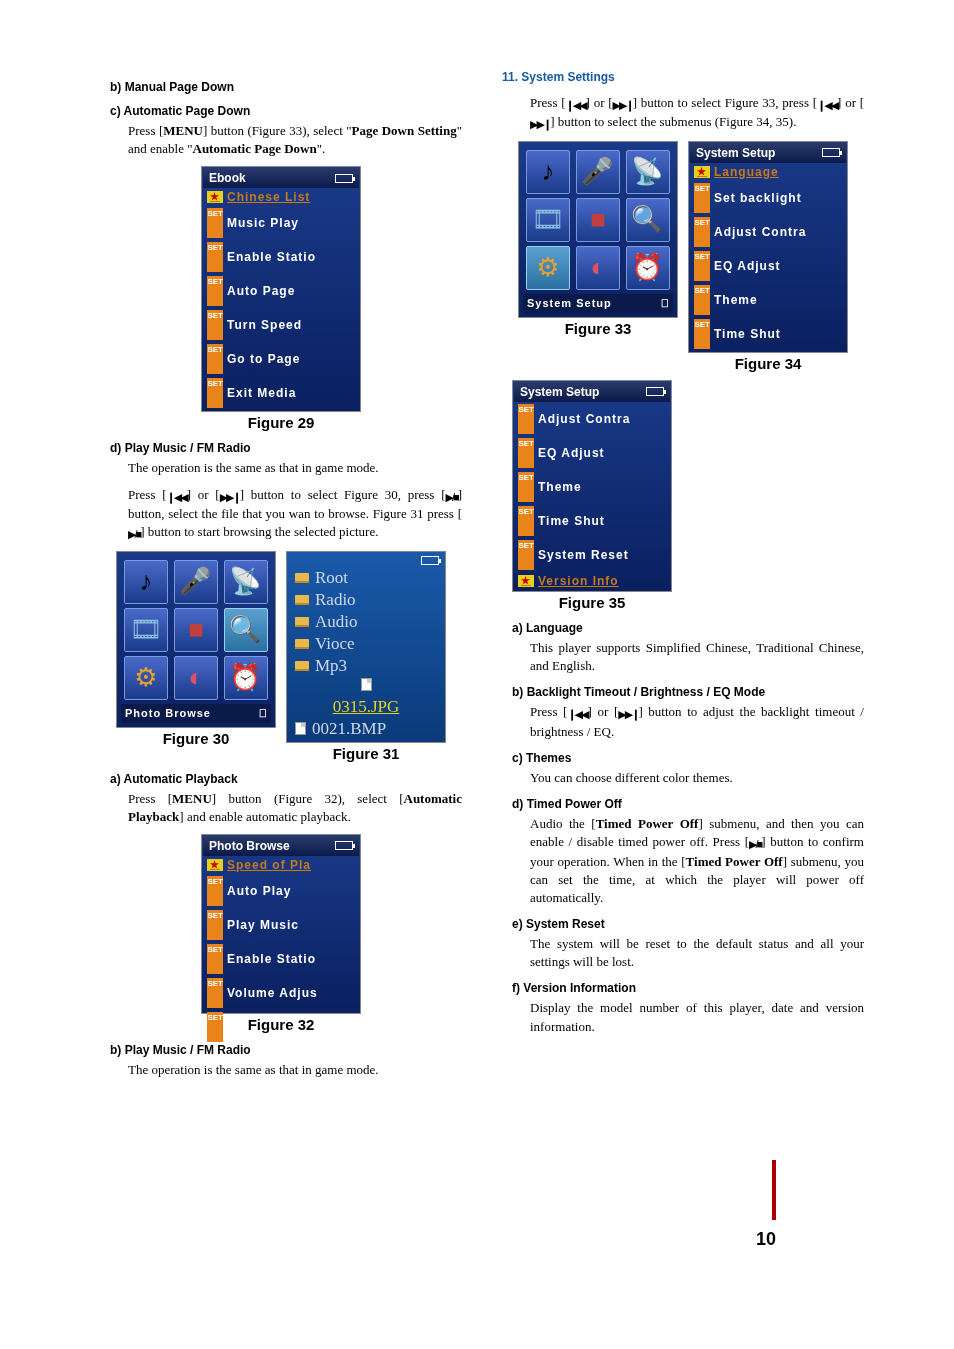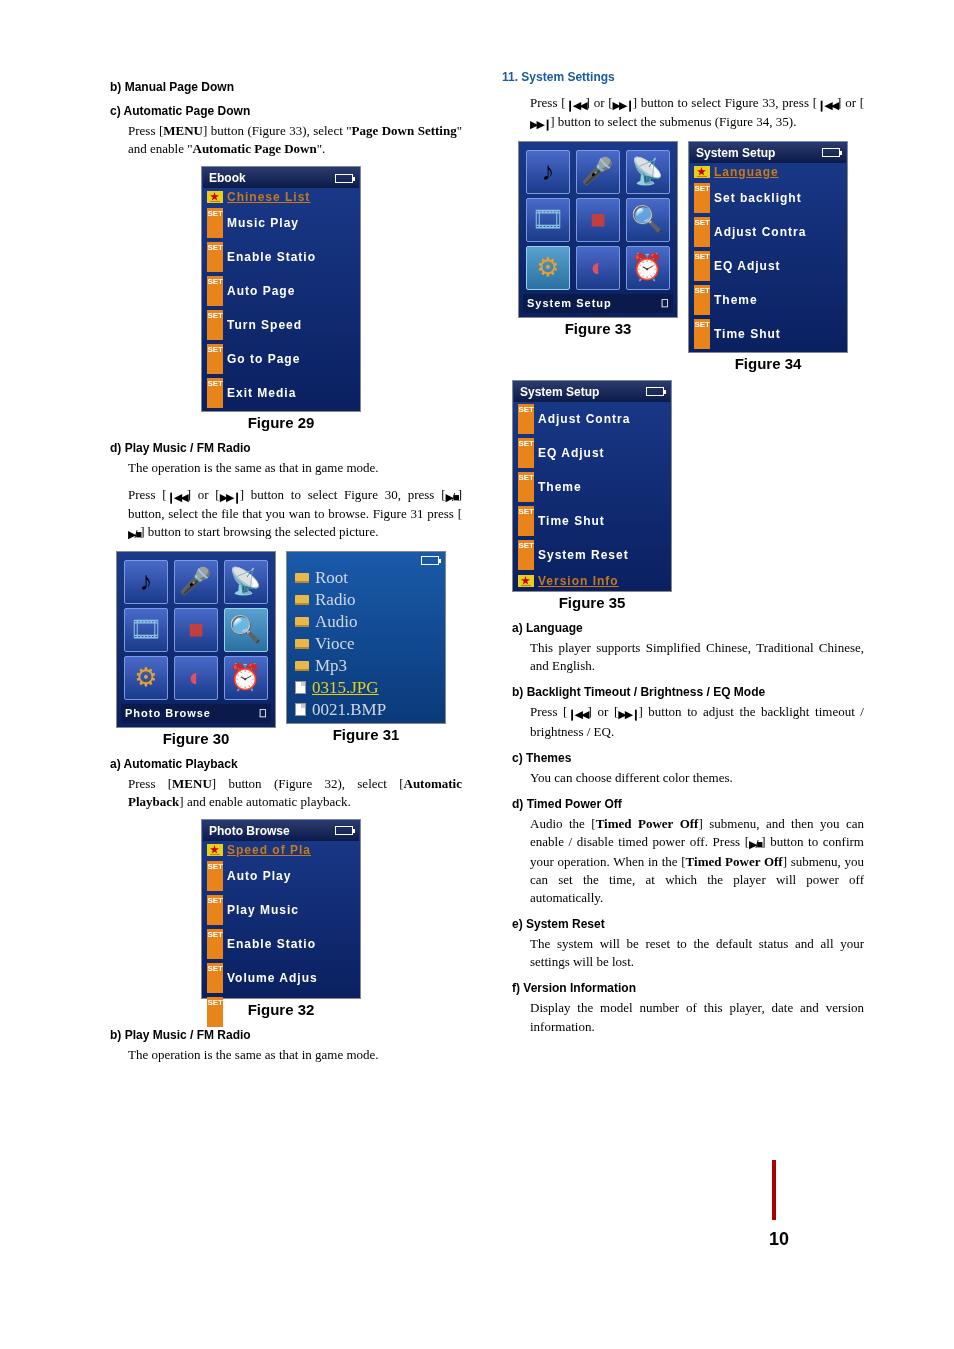--- a/index.html
+++ b/index.html
@@ -112,21 +112,21 @@
     display:flex; justify-content:space-between; align-items:center;
     padding: 2px 4px;
   }
   .fm-item {
     display:flex; align-items:center; gap:6px;
     padding: 1px 6px;
     font-family: 'Times New Roman', serif;
     font-size: 17px;
     color: #d0d8e8;
   }
-  .fm-item.sel { color:#e8d01a; text-decoration:underline; }
+  .fm-item.sel { color:#e8d01a; text-decoration:underline;flex-direction:column; }
   .grid-menu {
     width: 160px;
     background: linear-gradient(#1a3a8a,#0a2060);
     border:1px solid #888;
     padding: 4px;
   }
   .grid-row { display:flex; justify-content:space-around; margin:4px 0; }
   .grid-cell {
     width:44px; height:44px;
     background:linear-gradient(#4a6aca,#1a3a8a);
@@ -143,21 +143,21 @@
     padding:3px 4px;
     display:flex; justify-content:space-between; align-items:center;
     letter-spacing:1px;
   }
   .btn-glyph {
     display:inline-block; vertical-align:-2px;
     font-family: Arial; font-size:11px; letter-spacing:-2px;
   }
   .page-num {
     position: absolute;
-    right: 75px;
+    right: 88px;
     bottom: 30px;
     font-family: Verdana, Arial, sans-serif;
     font-size: 18px;
     font-weight: bold;
   }
   .page-rule {
     position:absolute; right:88px; bottom:60px; width:4px; height:60px;
     background:#a00;
   }
   .wrap { position: relative; min-height: 1210px; }

